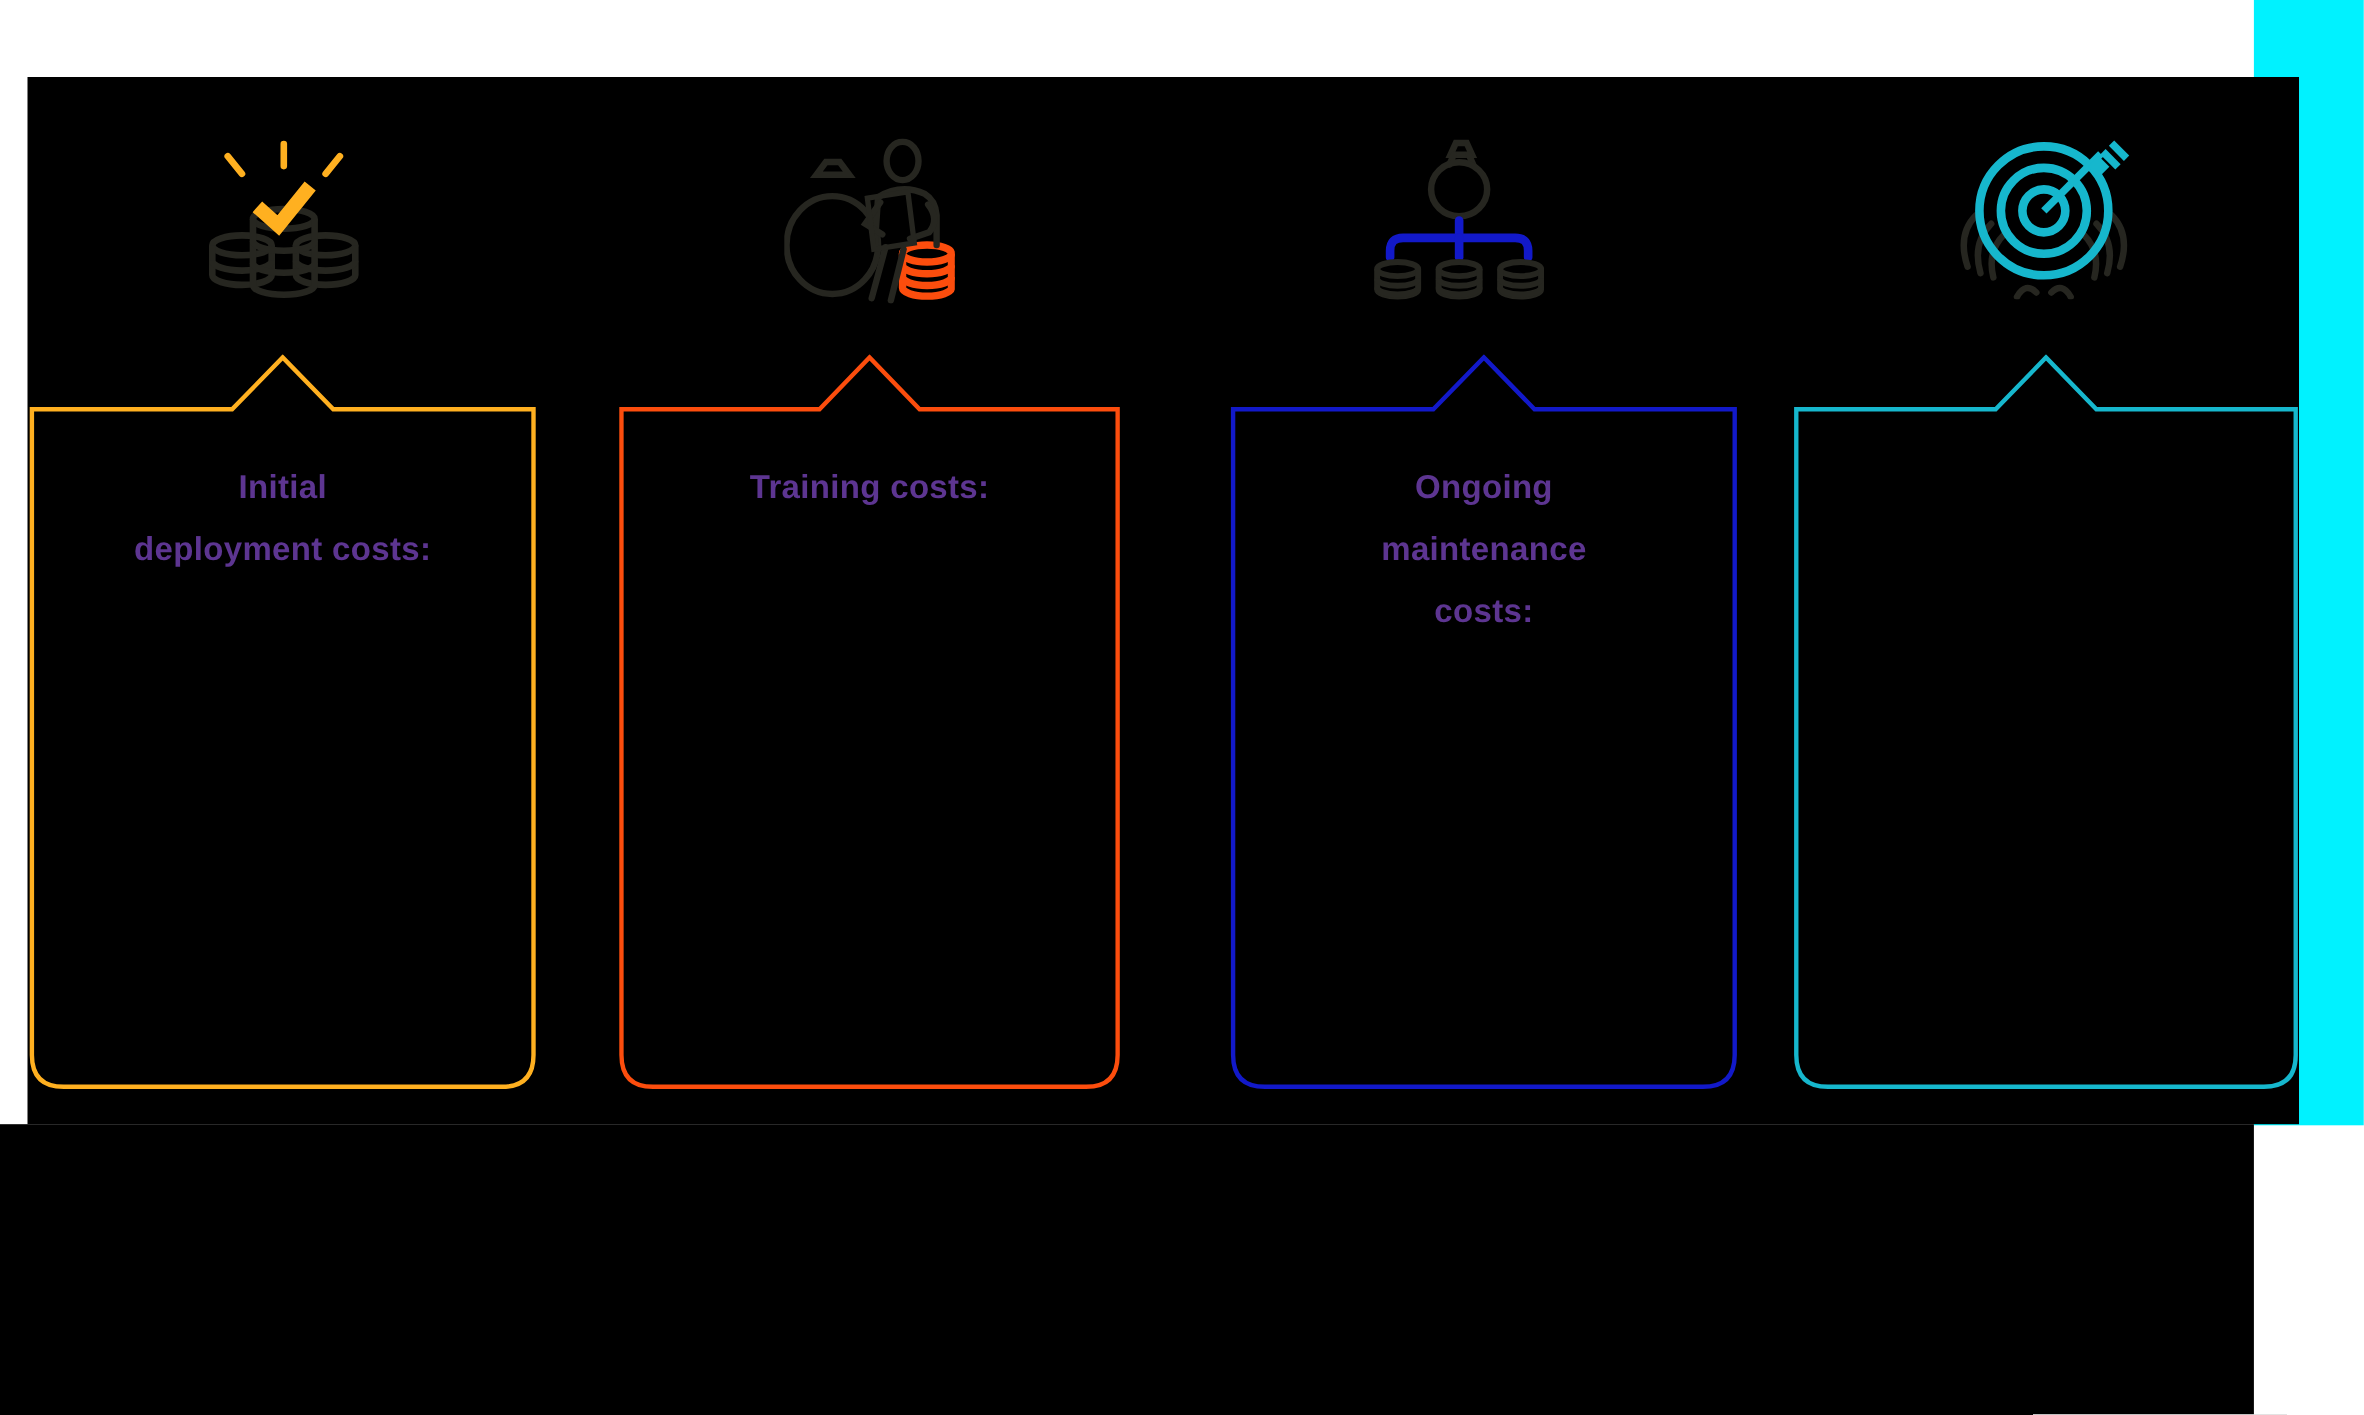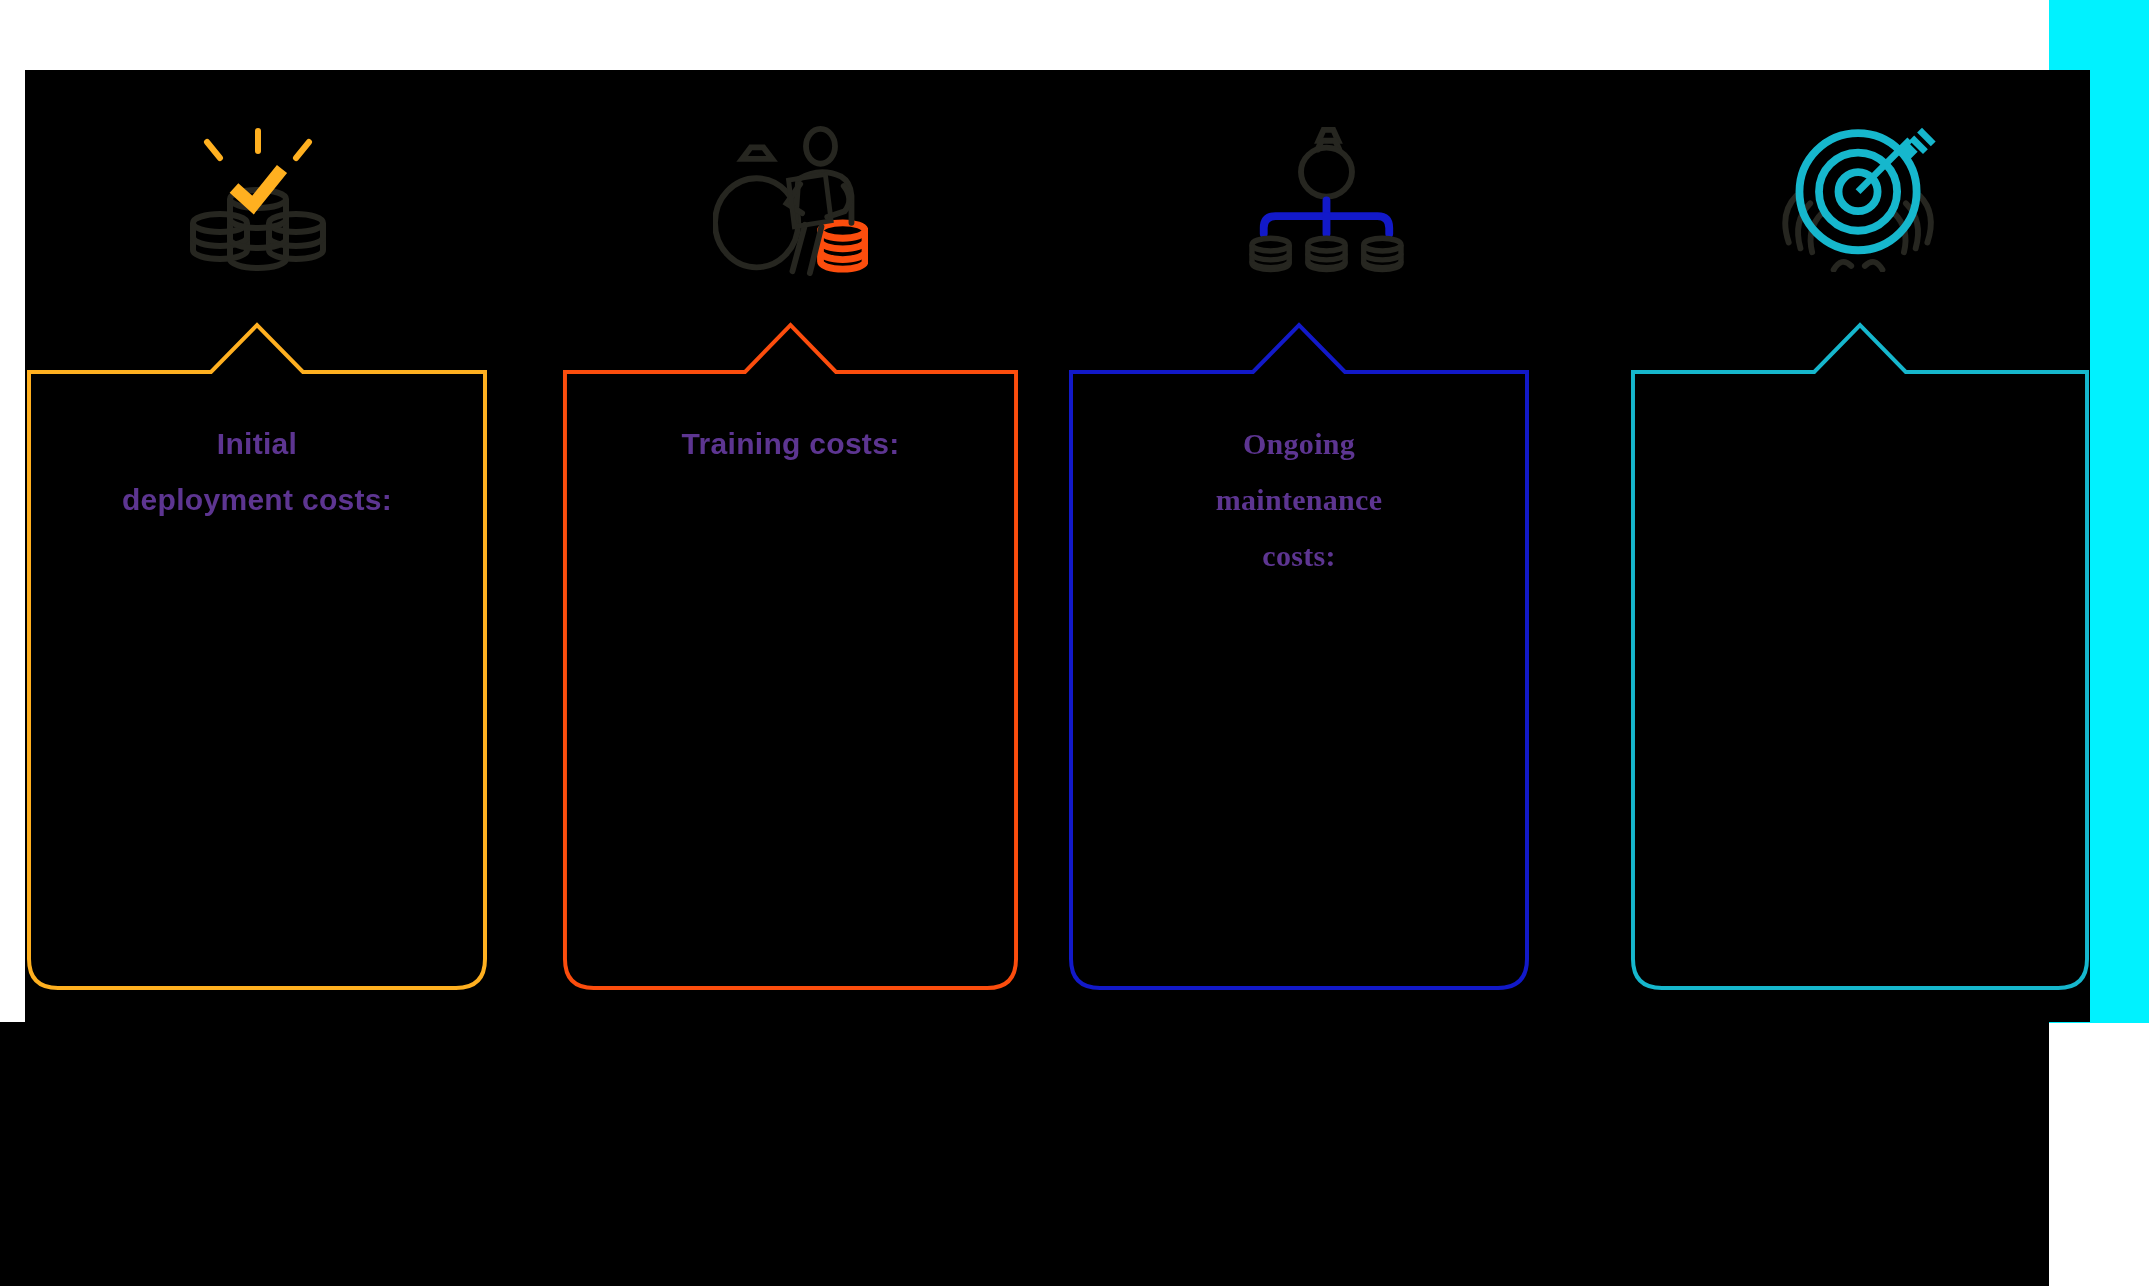--- a/index.html
+++ b/index.html
@@ -162,21 +162,21 @@
   </section>
 
   <section class="card c1" style="left:26px;width:462px;">
     <svg class="card-border" viewBox="0 0 462 669" preserveAspectRatio="none">
       <path d="M3 50 H185 L231 3 L277 50 H459 V637 Q459 666 430 666 H32 Q3 666 3 637 Z"></path>
     </svg>
     <div class="card-title">Initial
 deployment costs:</div>
   </section>
 
-  <section class="card c3" style="left:1068px;width:462px;font-family:Liberation Serif, serif;">
+  <section class="card c3" style="left:1118px;width:462px;">
     <svg class="card-border" viewBox="0 0 462 669" preserveAspectRatio="none">
       <path d="M3 50 H185 L231 3 L277 50 H459 V637 Q459 666 430 666 H32 Q3 666 3 637 Z"></path>
     </svg>
     <div class="card-title">Ongoing
 maintenance
 costs:</div>
   </section>
 
   <section class="card c4" style="left:1630px;width:460px;">
     <svg class="card-border" viewBox="0 0 462 669" preserveAspectRatio="none">

